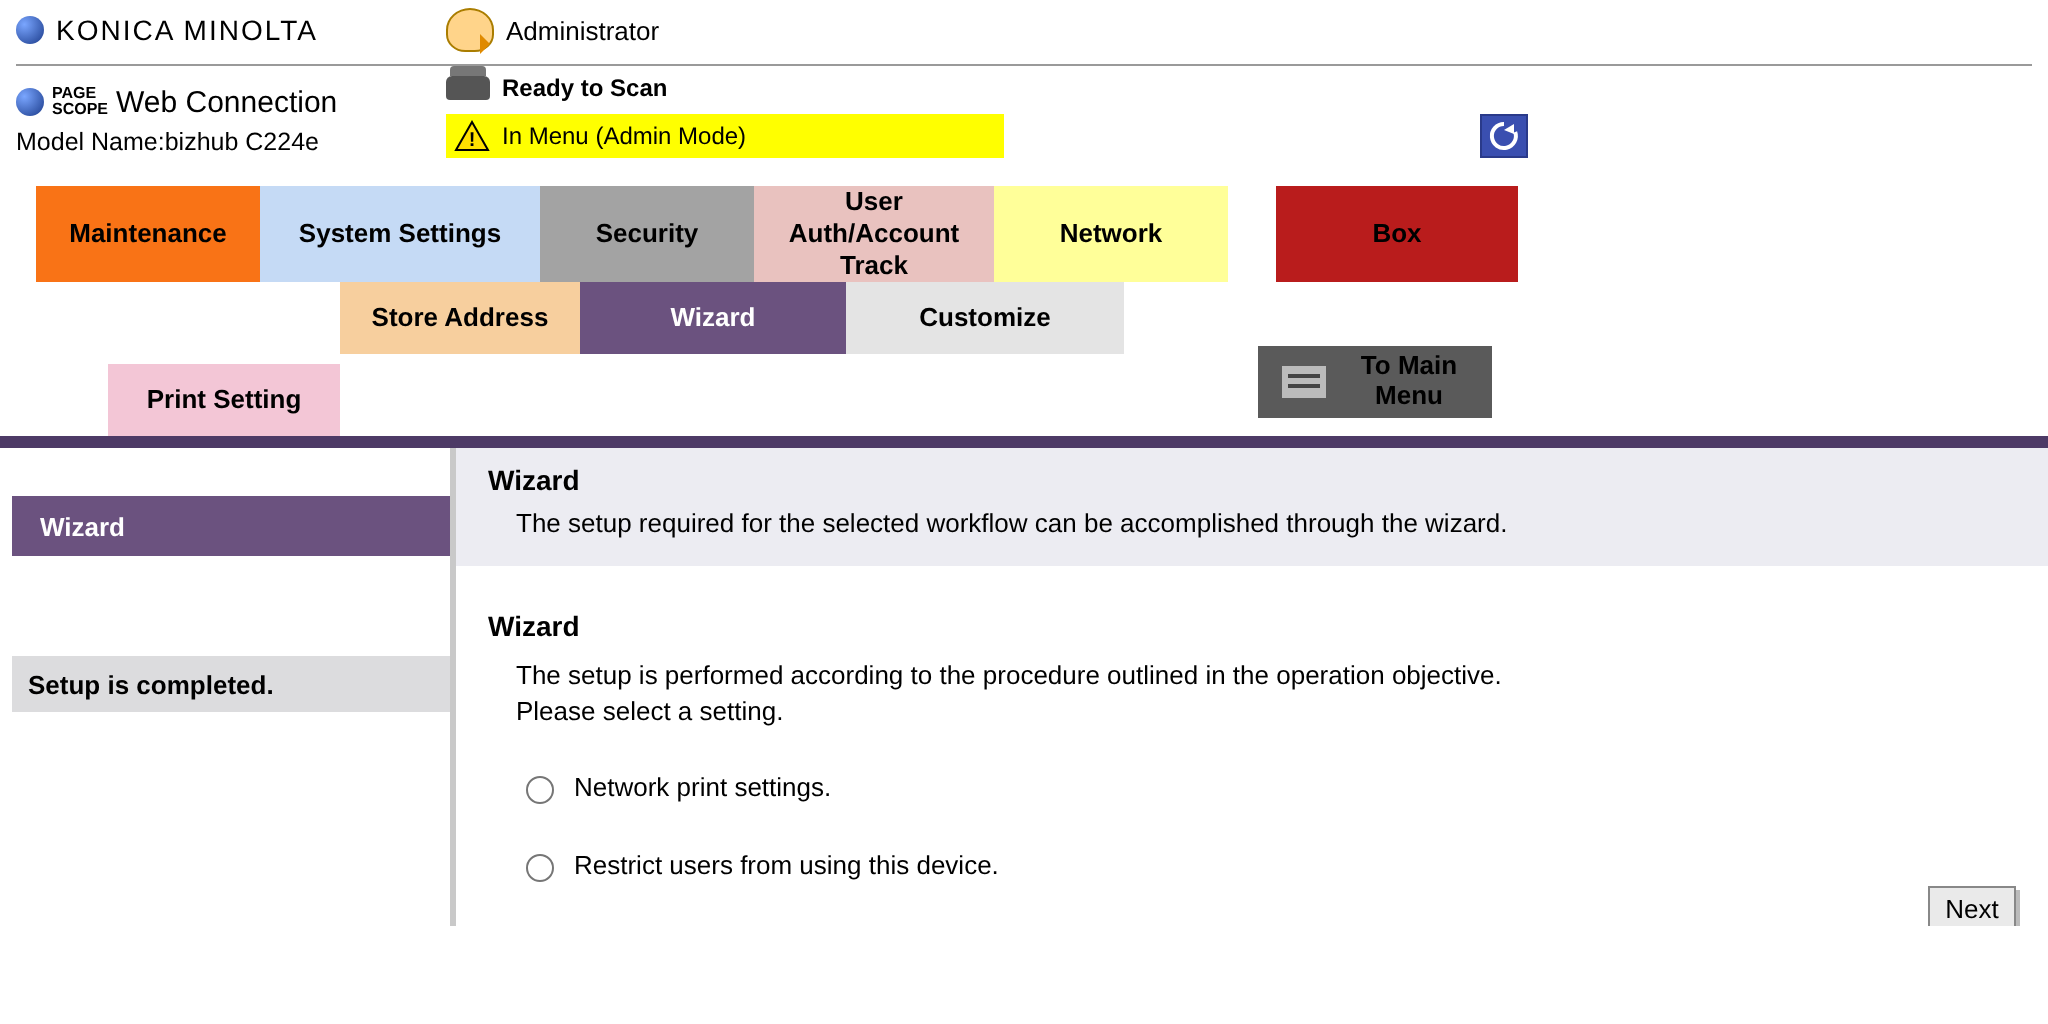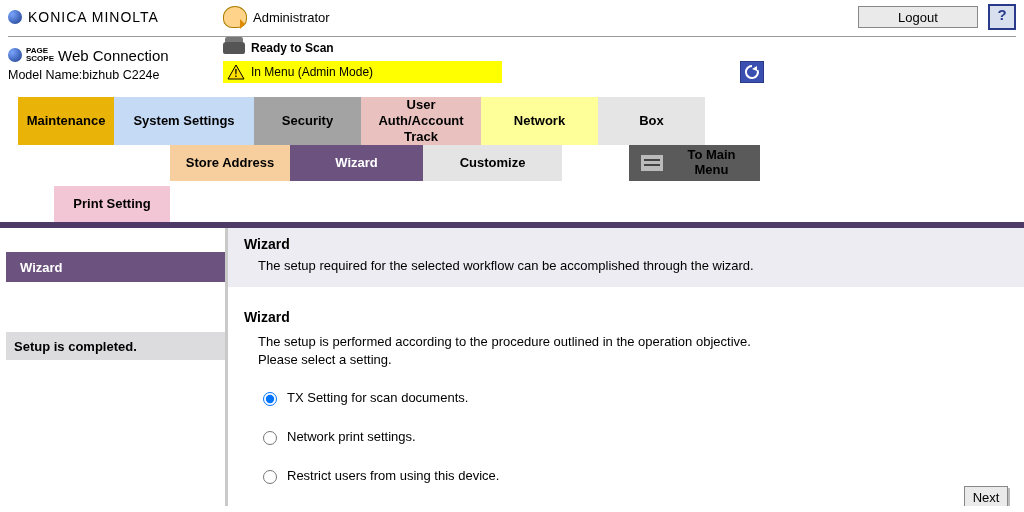--- a/index.html
+++ b/index.html
@@ -77,40 +77,40 @@
     margin-left:auto; margin-right:252px; cursor:pointer; position:relative;
   }
   .refresh-btn svg{position:absolute; top:2px; left:2px;}
   
   .tabs1 { display:flex; margin:12px 0 0 18px; }
   .tabs1 .tab {
     height:48px; display:flex; align-items:center; justify-content:center;
     font-size:13px; font-weight:bold; text-align:center; border:0; cursor:pointer;
     padding:0 4px; line-height:1.25;
   }
-  .t-maint { width:96px; background:#eab308; }
+  .t-maint { width:112px; background:#f97316; }
   .t-sys   { width:140px; background:#c5daf5; }
   .t-sec   { width:107px; background:#a3a3a3; }
   .t-auth  { width:120px; background:#e9c2bf; }
   .t-net   { width:117px; background:#ffff99; }
-  .t-box   { width:107px; background:#e5e5e5; }
+  .t-box   { width:121px; background:#b91c1c;margin-left:24px; }
 
   .tabs2 { display:flex; margin-left:54px; }
   .tabs2 .tab {
     height:36px; display:flex; align-items:center; justify-content:center;
     font-size:13px; font-weight:bold; border:0; cursor:pointer; line-height:1.2;
   }
   .t-print { width:116px; background:#f3c6d6;margin-top:41px; }
   .t-store { width:120px; background:#f7cf9e; }
   .t-wiz   { width:133px; background:#6b527f; color:#fff; }
   .t-cust  { width:139px; background:#e4e4e4; }
   .spacer36{ width:67px; height:36px; }
   .t-main  {
-     width:131px; background:#5a5a5a; color:#000; display:flex; align-items:center;
-     font-size:13px; font-weight:bold; cursor:pointer; border:0; text-align:center;
+     width:117px; background:#5a5a5a; color:#000; display:flex; align-items:center;
+     font-size:13px; font-weight:bold; cursor:pointer; border:0; text-align:center;margin-top:32px;
   }
   .t-main .mm-icon{
      width:22px; height:16px; background:#bbb; margin:0 6px 0 6px; position:relative;
   }
   .t-main .mm-icon:before, .t-main .mm-icon:after{
      content:""; position:absolute; left:3px; right:3px; height:2px; background:#444;
   }
   .t-main .mm-icon:before{ top:4px;}
   .t-main .mm-icon:after{ top:9px;}
   .t-main .mm-text{ flex:1; text-align:center; line-height:1.15;}
@@ -164,24 +164,20 @@
   <div class="header-row">
     <div class="brand-col">
       <div class="brand1">
         <span class="logo-dot"></span>
         <span>KONICA MINOLTA</span>
       </div>
     </div>
     <div class="user-block">
       <span class="user-icon"></span>
       <span>Administrator</span>
-    </div>
-    <div class="right-corner">
-      <button class="btn-logout">Logout</button>
-      <div class="help-btn">?</div>
     </div>
   </div>
 </div>
 <div class="hr"></div>
 
 <div class="header" style="padding-top:0">
   <div class="header-row" style="margin-bottom:0">
     <div class="brand-col">
       <div class="brand2">
         <span class="ps-icon"></span>
@@ -261,24 +257,20 @@
 
     <div class="section">
       <h3>Wizard</h3>
       <p>
         <span>The setup is performed according to the procedure outlined in the operation objective.</span><br>
         <span>Please select a setting.</span>
       </p>
 
       <div class="radios">
         <label class="radio-row">
-          <input type="radio" name="wiz" checked="" style="">
-          <span>TX Setting for scan documents.</span>
-        </label>
-        <label class="radio-row">
           <input type="radio" name="wiz" style="">
           <span>Network print settings.</span>
         </label>
         <label class="radio-row">
           <input type="radio" name="wiz" style="">
           <span>Restrict users from using this device.</span>
         </label>
       </div>
     </div>
 

